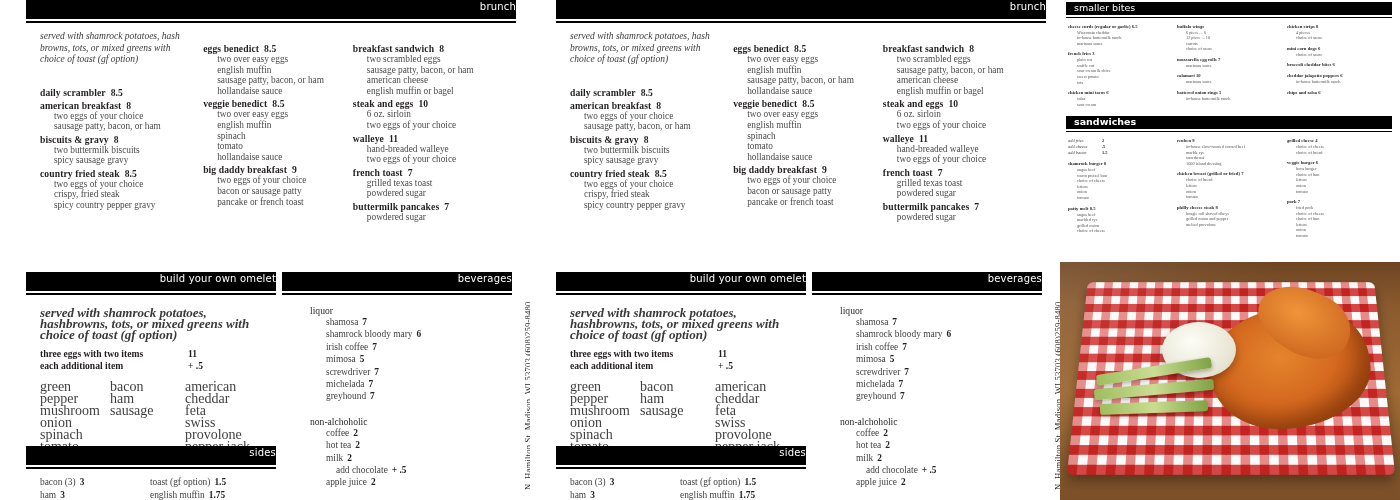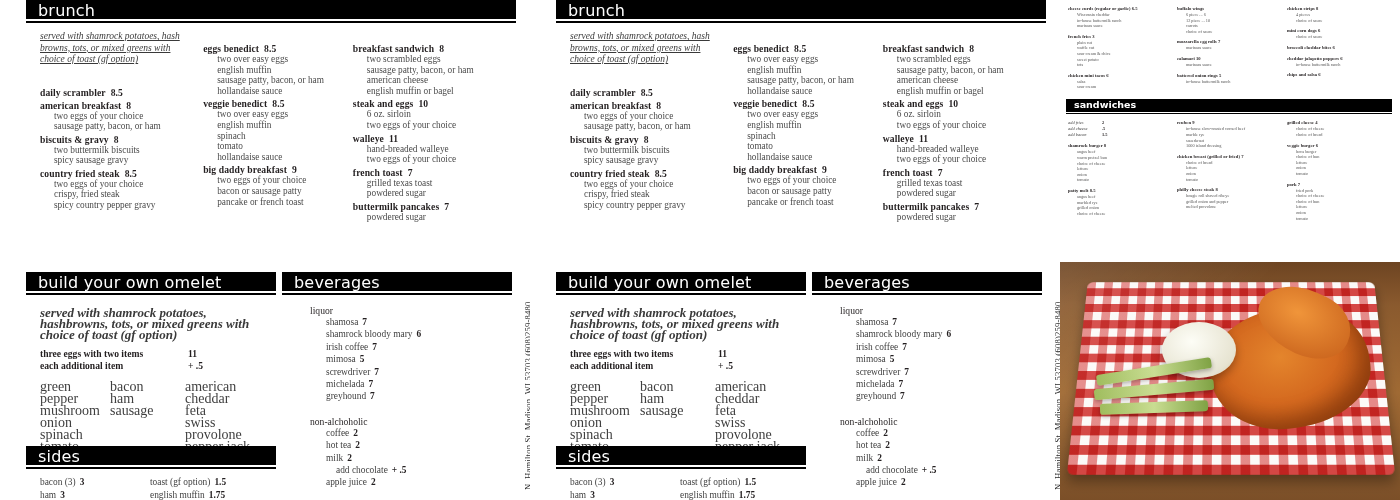--- a/index.html
+++ b/index.html
@@ -5,25 +5,25 @@
   html,body{margin:0;padding:0;background:#ffffff;}
   body{width:1400px;height:500px;overflow:hidden;font-family:"Liberation Serif",serif;color:#231f20;}
   .page{position:relative;width:1400px;height:500px;}
 
   
   .panel{position:absolute;top:0;width:530px;height:500px;background:#fff;}
   .panel.p1{left:0;}
   .panel.p2{left:530px;}
 
   .hdr{position:relative;background:#000;color:#fff;height:19px;
-       font-family:"DejaVu Sans",sans-serif;font-size:16px;letter-spacing:.2px;
-       padding:1px 0 0 12px;box-sizing:border-box;white-space:nowrap;}
+       font-family:"DejaVu Sans",sans-serif;font-size:10px;letter-spacing:.2px;
+       padding:1px 0 0 12px;box-sizing:border-box;white-space:nowrap;text-align:right;}
   .hdr-wrap{border-bottom:2px solid #000;padding-bottom:2px;}
 
-  .col-note{font-style:italic;font-size:9.5px;line-height:11.5px;color:#3a3a3a;text-decoration:underline;}
+  .col-note{font-style:italic;font-size:9.5px;line-height:11.5px;color:#3a3a3a;}
 
   .item{margin-top:2px;}
   .item:first-child{margin-top:12px;}
   .iname{font-weight:bold;font-size:9.6px;letter-spacing:.1px;white-space:nowrap;}
   .iprice{font-weight:bold;font-size:9.6px;margin-left:5px;}
   .idesc{font-size:9.3px;line-height:10.6px;color:#4a4a4a;padding-left:14px;}
 
   .brunch-cols{display:flex;padding:8px 0 0 14px;}
   .bc{padding-right:6px;}
   .bc1{width:175px;}
@@ -458,20 +458,25 @@
             <div class="bev-row bev-sub">add chocolate<b>+ .5</b></div>
             <div class="bev-row">apple juice<b>2</b></div>
           </div>
       </div>
     </div>
 
     <div class="vaddr" style="left:523px;top:490px;">N. Hamilton St.  Madison, WI 53703        (608)259-8480</div>
   </div>
 
   <div class="panel3">
+    <div style="padding:2px 8px 0 6px;">
+      <div class="hdr-sm-wrap">
+        <div class="hdr-sm">smaller bites</div>
+      </div>
+    </div>
     <div class="tiny-cols">
       <div class="tc tc1">
           <div class="titem">
             <div class="tname">cheese curds (regular or garlic) 6.5</div>
             <div class="tdesc">Wisconsin cheddar</div>
             <div class="tdesc">in-house buttermilk ranch</div>
             <div class="tdesc">marinara sauce</div>
           </div>
           <div class="titem">
             <div class="tname">french fries 3</div>

